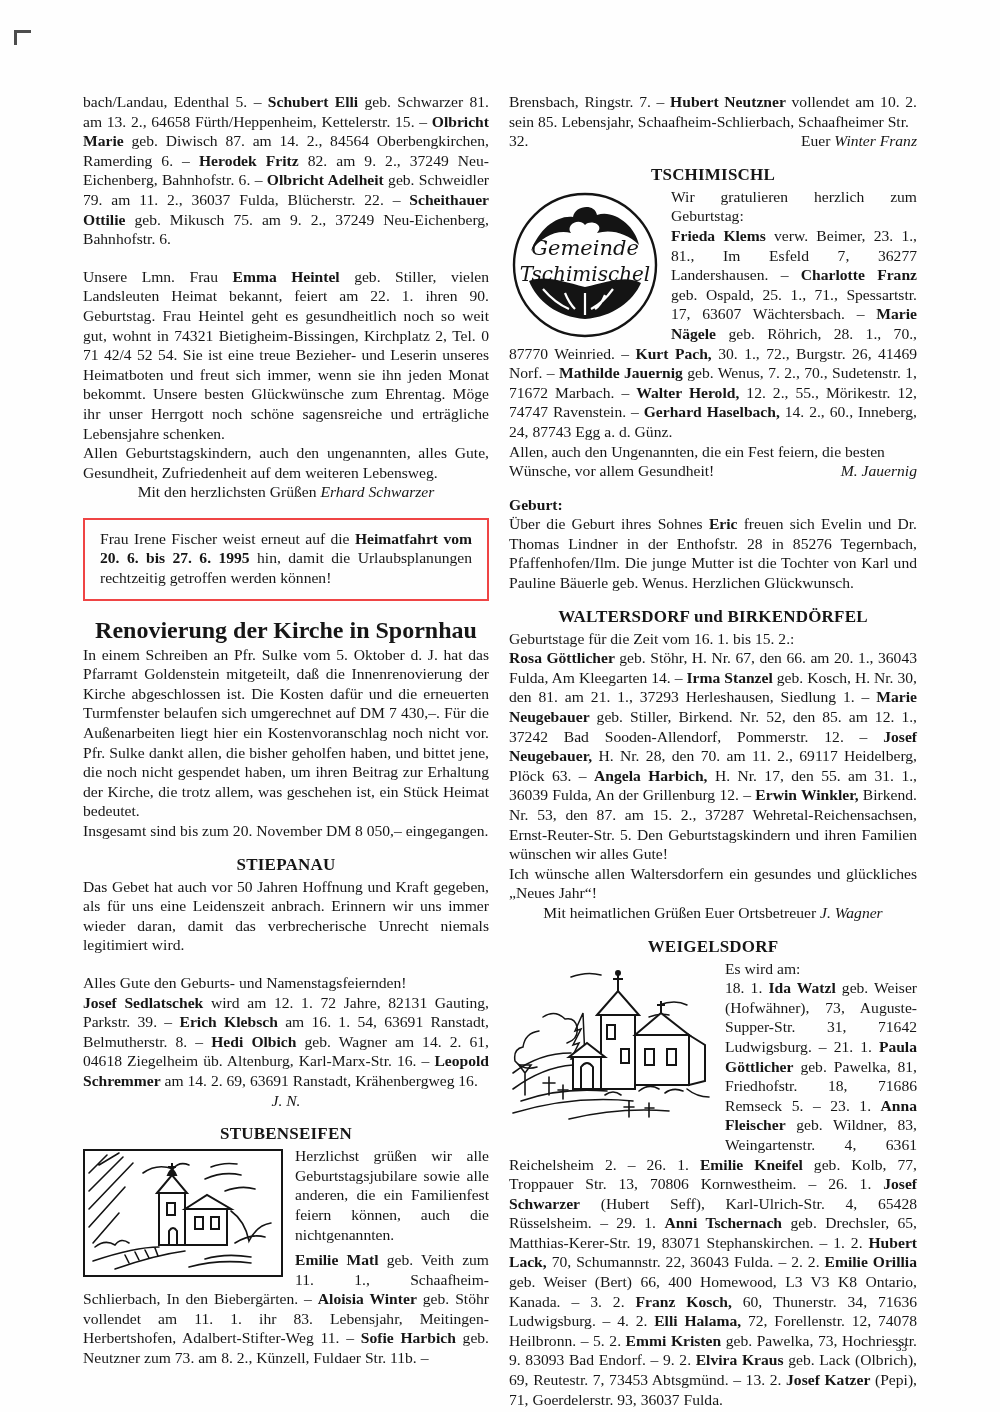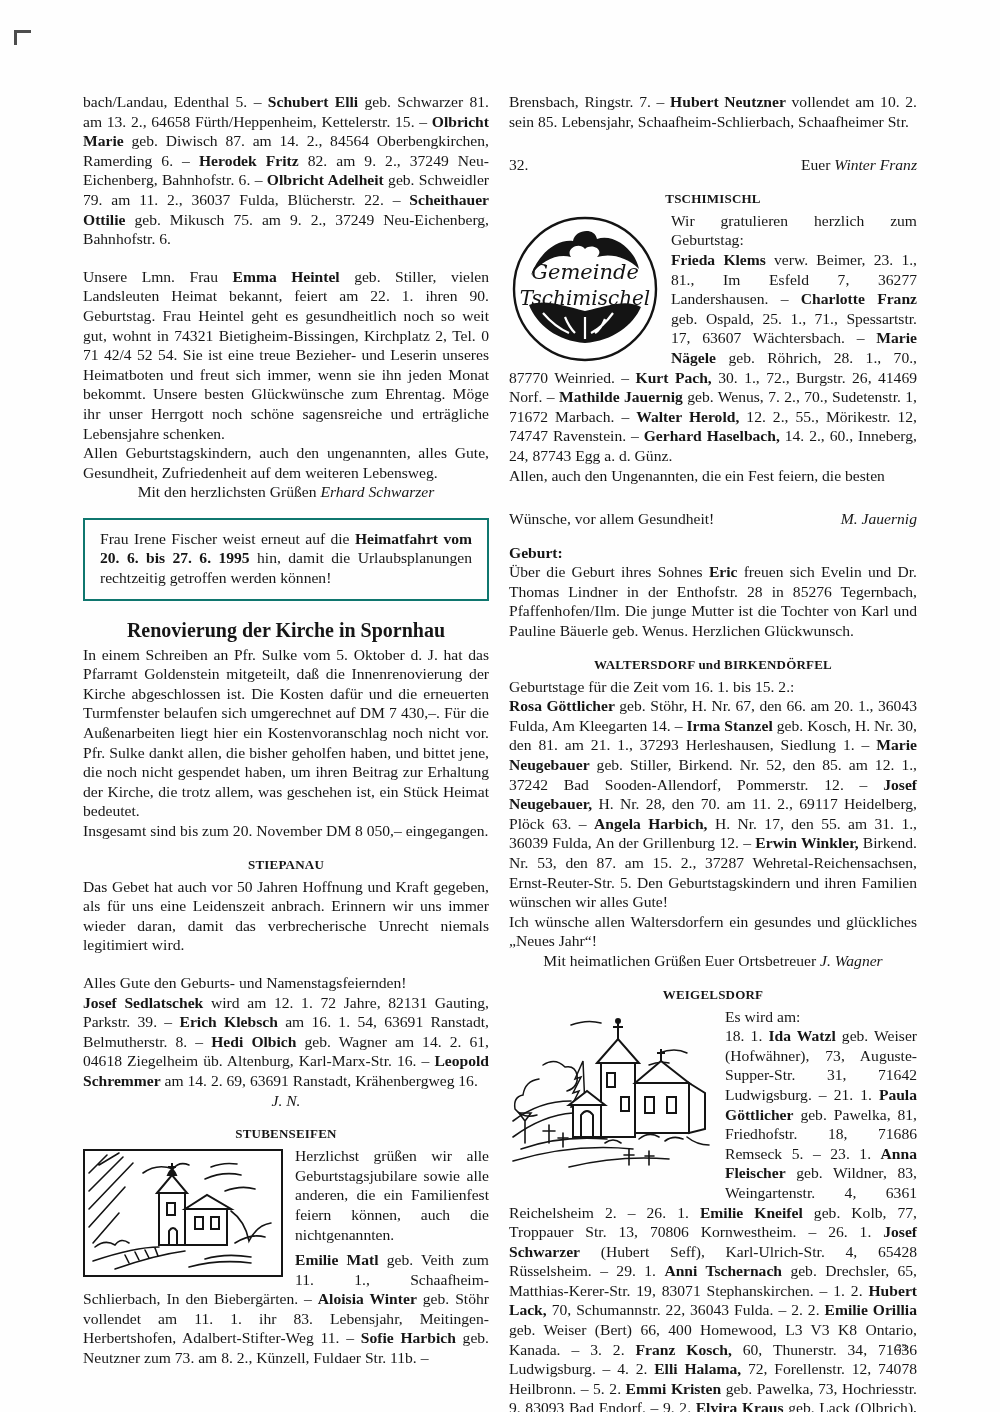--- a/index.html
+++ b/index.html
@@ -10,24 +10,24 @@
   }
   .col{position:absolute;top:92px;font-size:15.6px;line-height:19.6px;}
   .col-left{left:83px;width:406px;}
   .col-right{left:509px;width:408px;}
   p{margin:0;text-align:justify;}
   .b{font-weight:bold;}
   .i{font-style:italic;}
   .mt{margin-top:18px;}
   .mt-s{margin-top:6px;}
   .sign-right{text-align:center;}
-  .line-row{display:flex;justify-content:space-between;margin-top:24px;}
-  .notice-box{border:2px solid #0f766e;padding:9px 15px 11px 15px;margin:16px 0 8px 0;}
-  h2{margin:16px 0 2px 0;font-size:20px;line-height:26px;text-align:center;font-weight:bold;}
-  h3{margin:13px 0 2px 0;font-size:13px;line-height:21px;text-align:center;font-weight:bold;letter-spacing:.2px;}
+  .line-row{display:flex;justify-content:space-between;}
+  .notice-box{border:2px solid #ef4444;padding:9px 15px 11px 15px;margin:16px 0 8px 0;}
+  h2{margin:16px 0 2px 0;font-size:24px;line-height:26px;text-align:center;font-weight:bold;}
+  h3{margin:13px 0 2px 0;font-size:17px;line-height:21px;text-align:center;font-weight:bold;letter-spacing:.2px;}
   .bold-label{font-weight:bold;margin-top:14px;}
   .clearfix::after{content:"";display:block;clear:both;}
   .float-img{float:left;}
   .stub-frame{
     width:196px;height:124px;border:2.5px solid #151515;background:#fff;
     margin:3px 12px 4px 0;
   }
   .seal-wrap{width:152px;height:152px;margin:2px 10px 2px 0;}
   .weig-wrap{width:206px;height:176px;margin:2px 10px 2px 0;}
   svg{display:block;}

